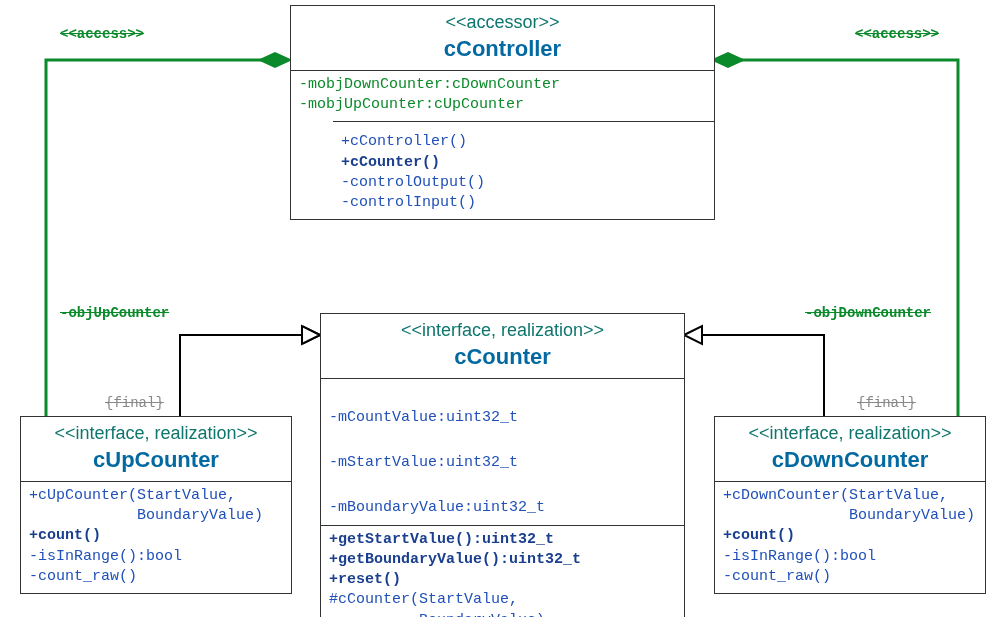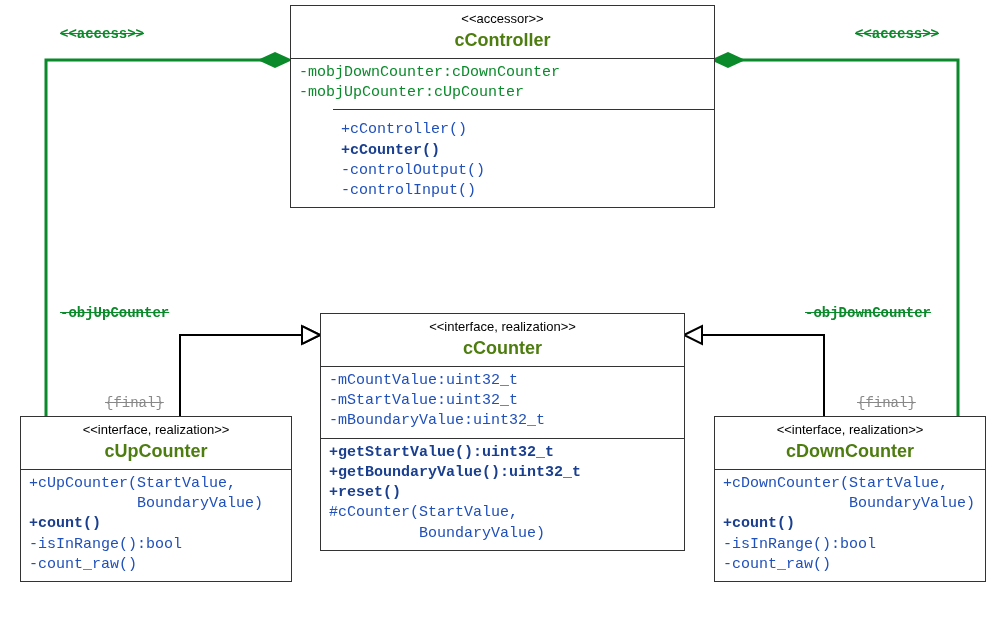--- a/index.html
+++ b/index.html
@@ -28,31 +28,31 @@
     font-size: 15px;
     line-height: 1.35;
   }
   .compartment.first { border-top: none; }
   .header {
     text-align: center;
     padding: 4px 6px 6px 6px;
   }
   .stereo {
     font-family: "Helvetica Neue", Arial, sans-serif;
-    font-size: 13px;
-    color: #000000;
+    font-size: 18px;
+    color: #0f766e;
   }
   .cname {
     font-family: "Helvetica Neue", Arial, sans-serif;
     font-weight: 700;
-    font-size: 18px;
-    color: #4d7c0f;
+    font-size: 22px;
+    color: #0369a1;
   }
   .attr { color: #0a8a2a; }           
-  .attr-blue { color: #2050b9; }       
+  .attr-blue { color: #2050b9; margin-top: 25px; }       
   .op   { color: #2050b9; }            
   .op.bold { font-weight: 700; color: #1a3f8f; }
   svg.conn {
     position: absolute;
     left: 0; top: 0;
     width: 1000px; height: 617px;
     pointer-events: none;
   }
   .edge-label {
     position: absolute;

